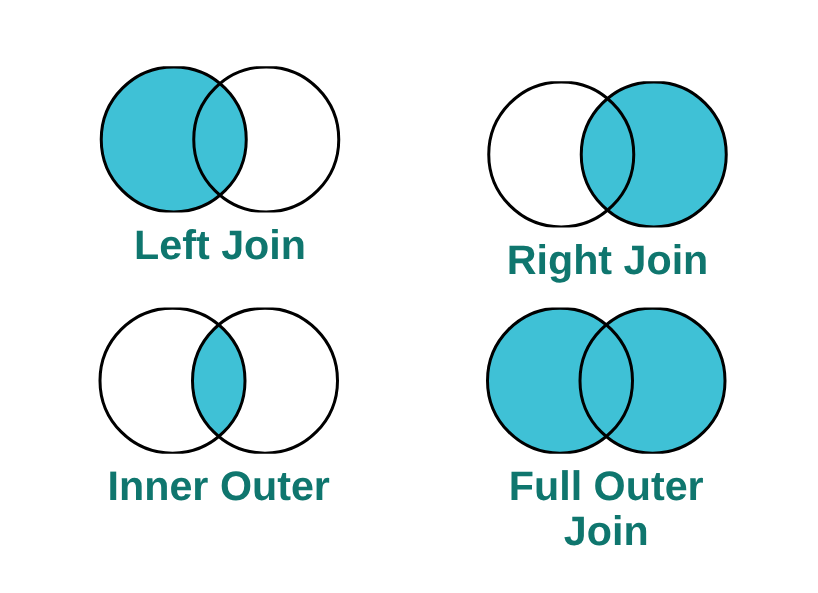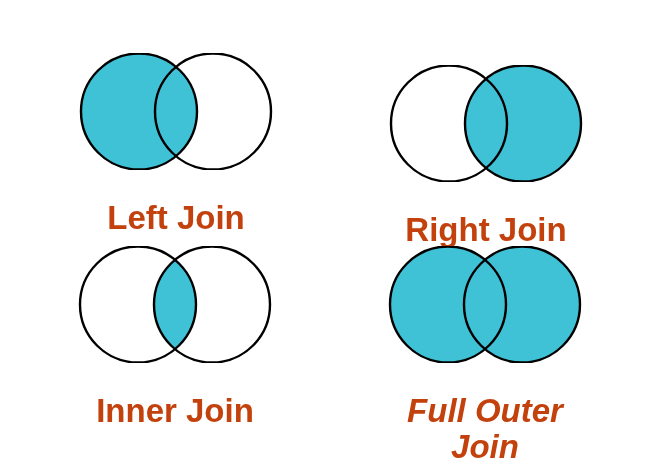--- a/index.html
+++ b/index.html
@@ -15,39 +15,39 @@
     font-family: "Liberation Sans", sans-serif;
   }
   .venn-cell {
     position: absolute;
     width: 240px;
     text-align: center;
   }
   .cell-1 { left: 56px;  top: 53px;  }
   .cell-2 { left: 366px; top: 65px;  }
   .cell-3 { left: 55px;  top: 246px; }
-  .cell-4 { left: 365px; top: 246px; font-style: italic; }
+  .cell-4 { left: 365px; top: 246px; }
   .venn-svg {
     display: block;
     margin: 0 auto;
     width: 194px;
     height: 117px;
   }
   .outline {
     fill: none;
     stroke: #000000;
     stroke-width: 2.4;
   }
   .venn-label {
-    margin: 30px auto 0 auto;
+    margin: 8px auto 0 auto;
     width: 210px;
     font-size: 33px;
     font-weight: bold;
     line-height: 36px;
-    color: #c2410c;
+    color: #0f766e;
     letter-spacing: 0px;
   }
 </style>
 </head>
 <body>
 
 <div class="venn-cell cell-1">
   <svg class="venn-svg" viewBox="0 0 194 117">
     <defs>
       <clipPath id="clipA">
@@ -91,21 +91,21 @@
         </clipPath>
     </defs>
     <circle cx="60" cy="58.5" r="58" fill="#FFFFFF"></circle>
     <circle cx="134" cy="58.5" r="58" fill="#FFFFFF"></circle>
     <g clip-path="url(#clipC)">
       <circle cx="60" cy="58.5" r="58" fill="#3FC1D6"></circle>
     </g>
     <circle class="outline" cx="60" cy="58.5" r="58"></circle>
     <circle class="outline" cx="134" cy="58.5" r="58"></circle>
   </svg>
-  <div class="venn-label">Inner Join</div>
+  <div class="venn-label">Inner Outer</div>
 </div>
 
 <div class="venn-cell cell-4">
   <svg class="venn-svg" viewBox="0 0 194 117">
     <defs>
       <clipPath id="clipD">
           <circle cx="134" cy="58.5" r="58"></circle>
         </clipPath>
     </defs>
     <circle cx="60" cy="58.5" r="58" fill="#3FC1D6"></circle>

